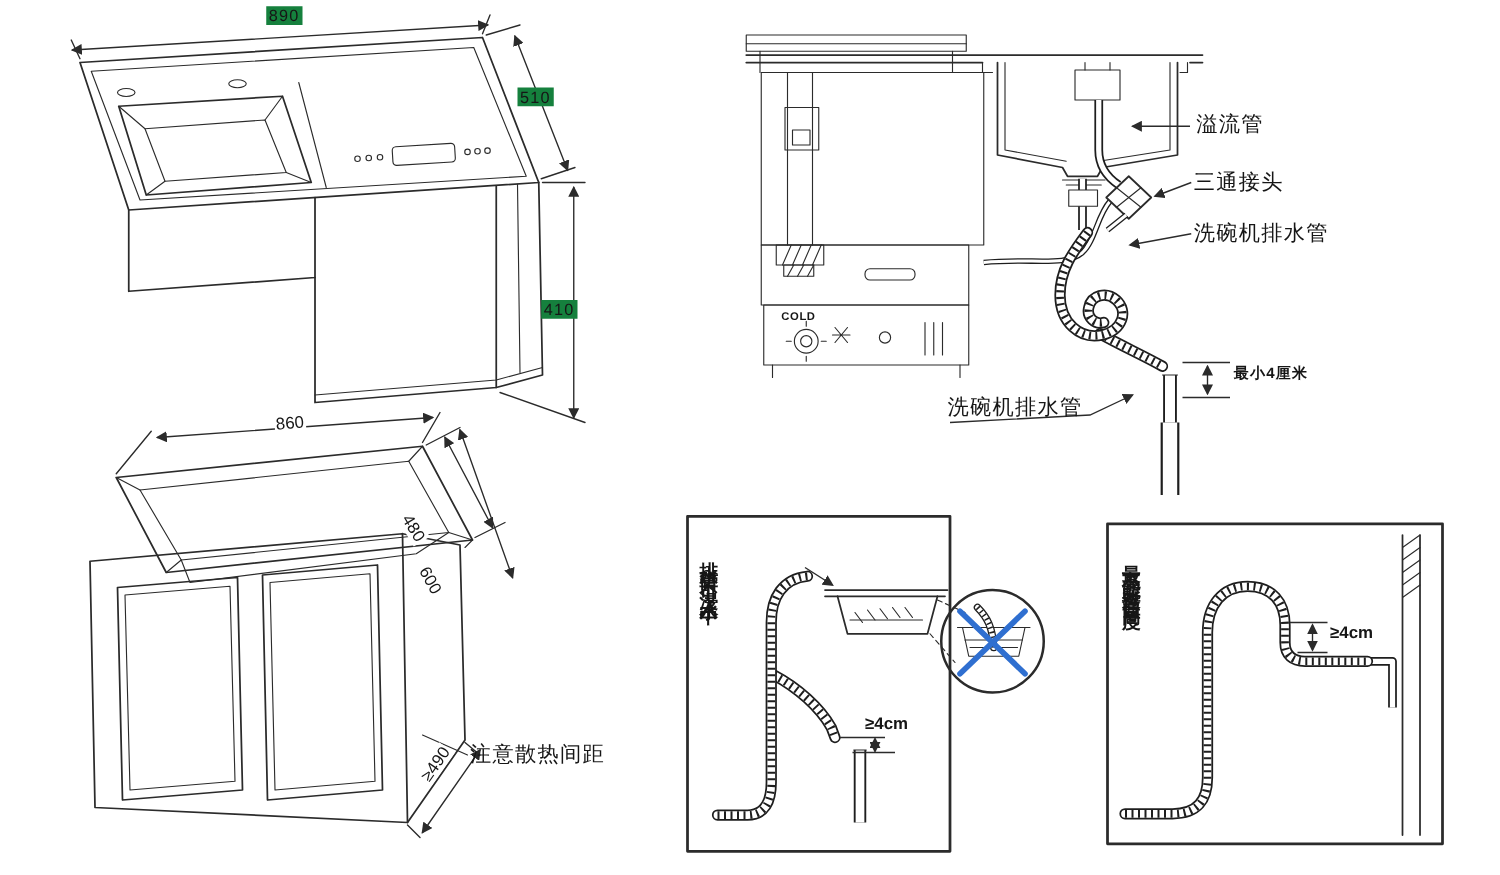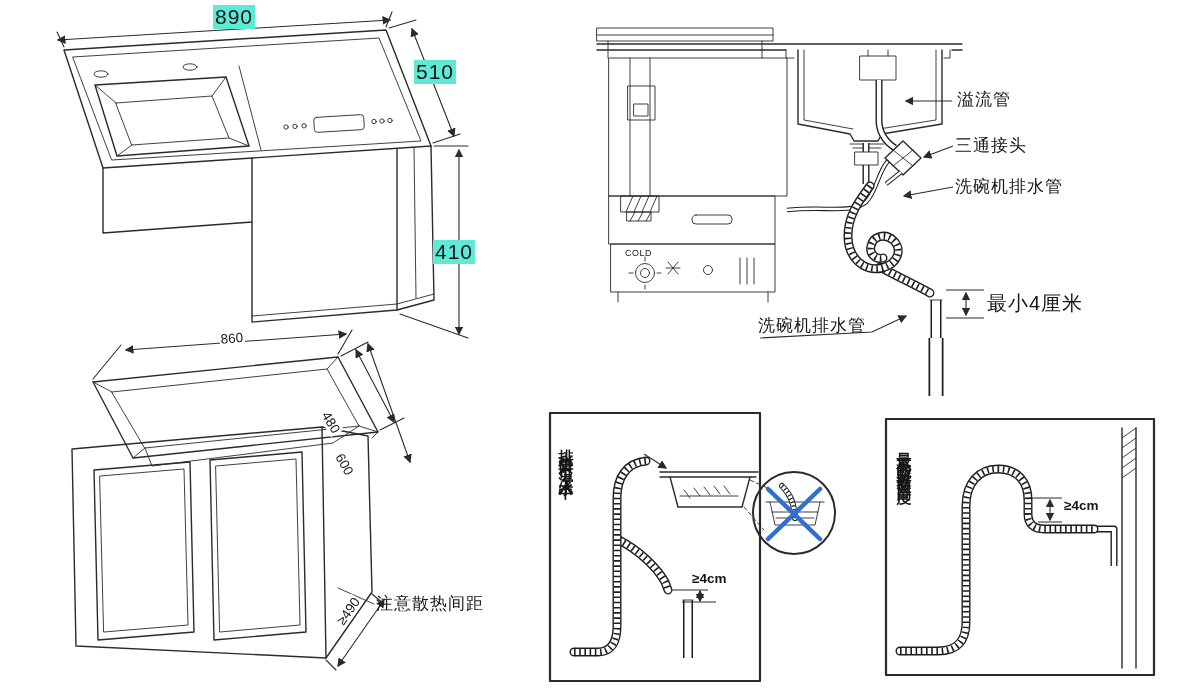--- a/index.html
+++ b/index.html
@@ -1,25 +1,25 @@
 <!DOCTYPE html>
 <html><head>
 <meta charset="utf-8">
 <style>
   html,body{margin:0;padding:0;background:#ffffff}
   body{width:1200px;height:700px;font-family:"Liberation Sans","DejaVu Sans",sans-serif;color:#111}
   .canvas{position:relative;width:1200px;height:700px;background:#fff;overflow:hidden}
   .art{position:absolute;left:0;top:0}
   .lbl{position:absolute;white-space:nowrap;color:#161616;transform-origin:left top}
-  .dim{font-size:21px;font-weight:500;letter-spacing:1px;background:#5eead4;padding:0 2px}
+  .dim{font-size:13px;font-weight:500;letter-spacing:1px;background:#15803d;padding:0 2px}
   .dim-sm{font-size:13.5px;font-weight:500;background:#fff;padding:0 1px}
   .note{font-size:17px;font-weight:400;letter-spacing:1px}
   .cjk{font-size:17px;font-weight:400;letter-spacing:1px}
-  .cjk-bold{font-size:20px;font-weight:400;letter-spacing:1px}
-  .cold{font-size:9px;font-weight:400;letter-spacing:.5px}
+  .cjk-bold{font-size:12px;font-weight:700;letter-spacing:1px}
+  .cold{font-size:9px;font-weight:700;letter-spacing:.5px}
   .gap{font-size:13.5px;font-weight:700}
   .vtext{writing-mode:vertical-rl;text-orientation:upright;font-size:15px;font-weight:600;letter-spacing:4px}
   
   .ln{fill:none;stroke:#2b2b2b;stroke-width:1.4;stroke-linejoin:round;stroke-linecap:round}
   .ln-thin{fill:none;stroke:#2b2b2b;stroke-width:.9;stroke-linejoin:round;stroke-linecap:round}
   .ln-thick{stroke-width:2.2}
   .dl{fill:none;stroke:#2b2b2b;stroke-width:1.1}
   .fillw{fill:#fff}
   .hose-o{fill:none;stroke:#1e1e1e;stroke-width:9;stroke-linecap:round}
   .hose-i{fill:none;stroke:#fff;stroke-width:6.2;stroke-linecap:round}
@@ -237,21 +237,21 @@
         <use href="#b2hose" class="hose-i"></use>
         <use href="#b2hose" class="hose-r"></use>
     <g class="dl">
       <path d="M1032,498 L1062,498 M1038,522 L1062,522"></path>
       <path d="M1050,500 L1050,520" marker-start="url(#mA)" marker-end="url(#mA)"></path>
     </g>
   </g>
 </svg>
 
 <span class="lbl dim" style="left:213px;top:5px">890</span>
-<span class="lbl dim" style="left:414px;top:60px">510</span>
+<span class="lbl dim" style="left:414px;top:70px">510</span>
 <span class="lbl dim" style="left:433px;top:240px">410</span>
 
 <span class="lbl dim-sm" style="left:219px;top:332px;transform:rotate(-5deg)">860</span>
 <span class="lbl dim-sm" style="left:331px;top:408px;transform:rotate(59deg)">480</span>
 <span class="lbl dim-sm" style="left:345px;top:450px;transform:rotate(61deg)">600</span>
 <span class="lbl dim-sm" style="left:333px;top:620px;transform:rotate(-55deg)">≥490</span>
 <span class="lbl note" style="left:376px;top:592px">注意散热间距</span>
 
 <span class="lbl cjk" style="left:957px;top:88px">溢流管</span>
 <span class="lbl cjk" style="left:955px;top:134px">三通接头</span>

